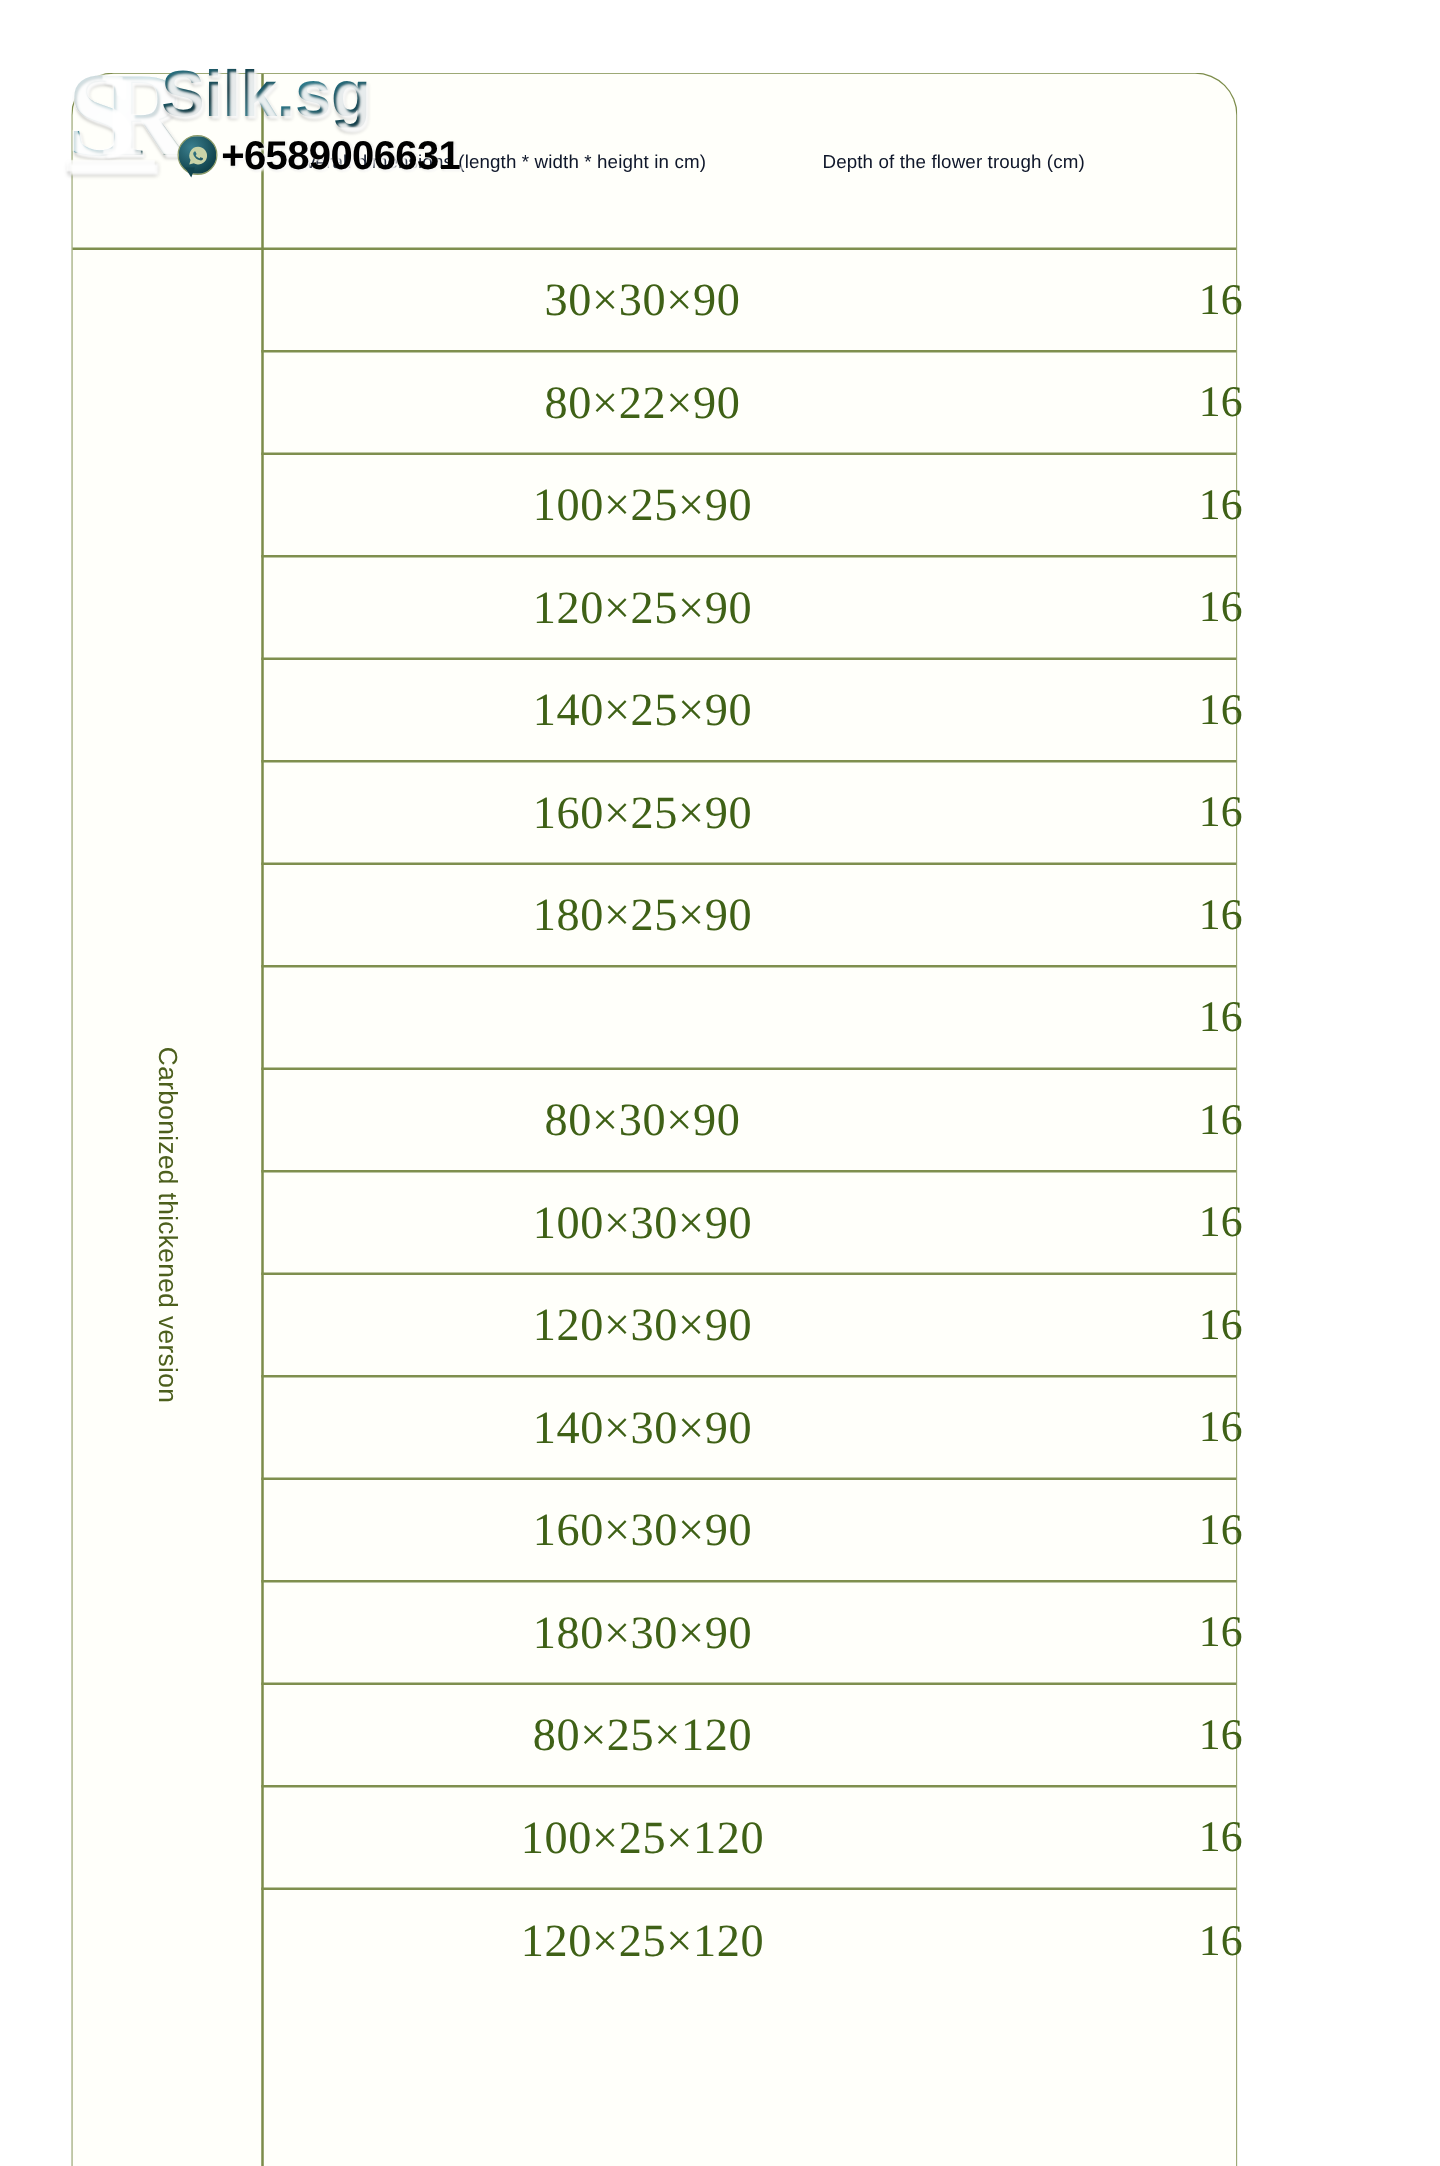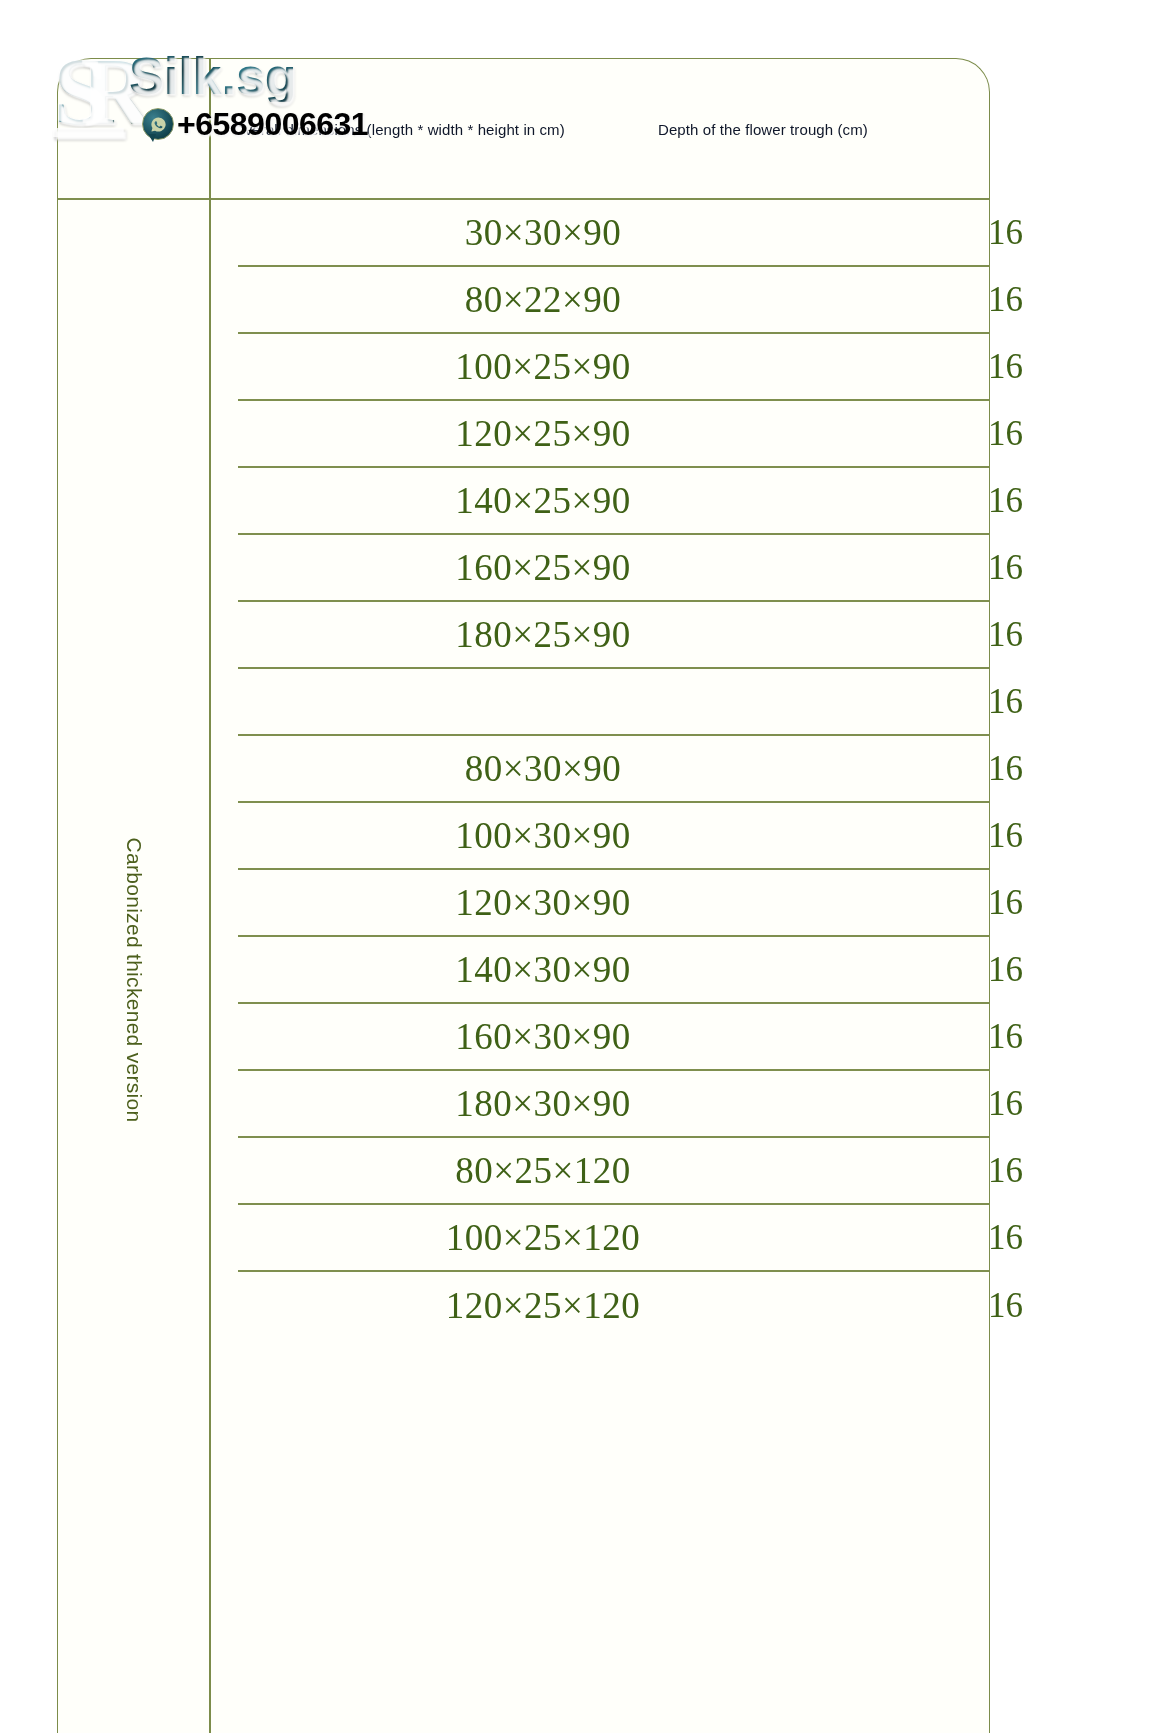--- a/index.html
+++ b/index.html
@@ -85,26 +85,25 @@
   
   #rows-area {
     position: absolute;
     left: 151px;
     top: 141px;
     right: 0;
     bottom: 0;
   }
   .spec-row {
     position: relative;
-    height: 67px;
+    height: 82px;
     box-sizing: border-box;
     border-bottom: 2px solid #7f8f4e;
     display: flex;
     align-items: center;
-    margin-left: 29px;
   }
   .spec-row:last-child { border-bottom: none; padding-left: 44px; }
 
   .cell-dim {
     position: absolute;
     left: 0;
     width: 610px;
     text-align: center;
     font-family: "Liberation Serif", serif;
     font-size: 37px;

